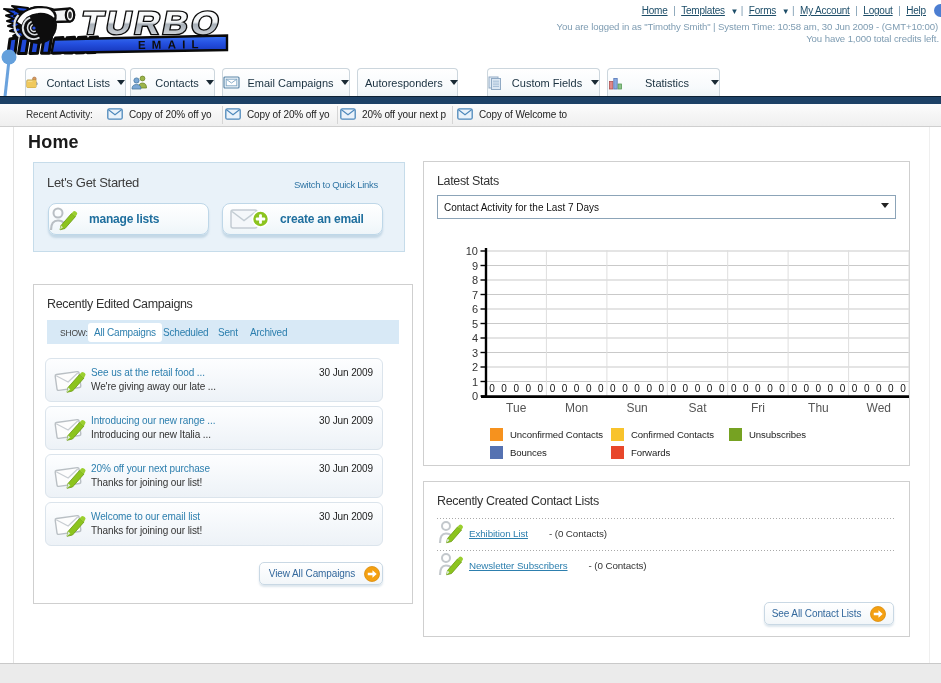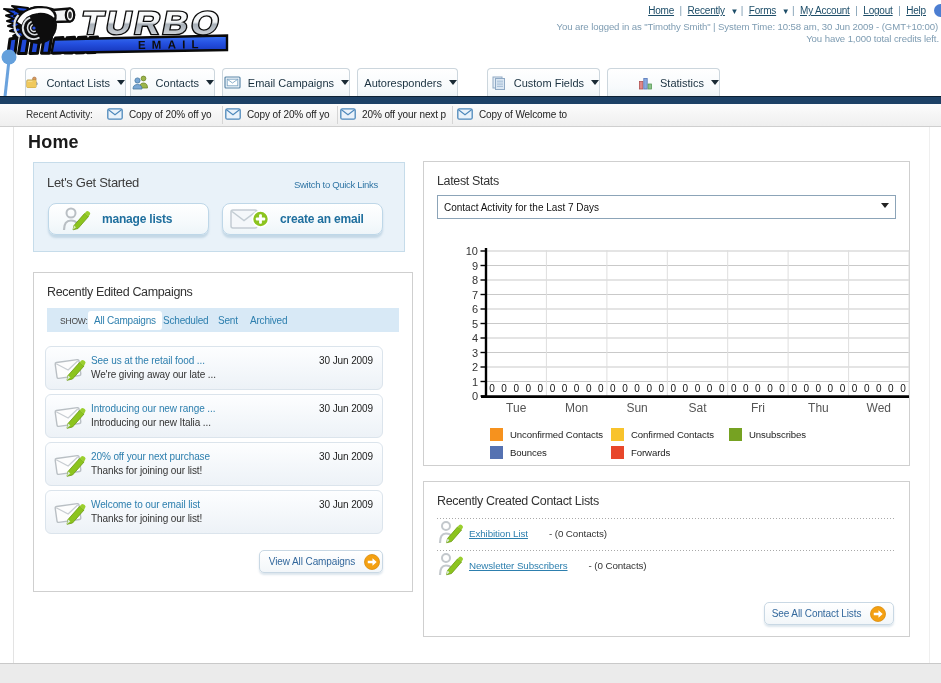--- a/index.html
+++ b/index.html
@@ -7,21 +7,21 @@
 body{position:relative;font-family:"Liberation Sans",sans-serif;font-size:11px;color:#222}
 .abs{position:absolute}
 a{text-decoration:underline}
 .toplinks{top:5px;right:12px;font-size:10px;letter-spacing:-.2px;color:#7a9ab0;white-space:nowrap}
 .toplinks a{color:#1d4d68;margin:0 3px}
 .toplinks .arr{font-size:8px;color:#1d4d68;text-decoration:none;display:inline-block}
 .sysline{top:21px;right:3px;font-size:9.6px;letter-spacing:-.1px;color:#7e9cb2}
 .sysline2{top:32.5px;right:2px;font-size:9.6px;letter-spacing:-.1px;color:#7e9cb2}
 .bluedot{left:934px;top:4px;width:13px;height:13px;border-radius:50%;background:#4c7ed2}
 
-.tab{position:absolute;top:68px;height:28px;background:linear-gradient(#ffffff,#f7fafc 70%,#eef4f8);border:1px solid #ccd6dd;border-bottom:none;border-radius:4px 4px 0 0;display:flex;align-items:center;justify-content:flex-end;font-size:11px;color:#19303f;white-space:nowrap}
+.tab{position:absolute;top:68px;height:28px;background:linear-gradient(#ffffff,#f7fafc 70%,#eef4f8);border:1px solid #ccd6dd;border-bottom:none;border-radius:4px 4px 0 0;display:flex;align-items:center;justify-content:space-between;font-size:11px;color:#19303f;white-space:nowrap}
 .tab .dn{margin-left:7px;width:0;height:0;border-left:4px solid transparent;border-right:4px solid transparent;border-top:5px solid #1a2a35}
 .tab svg{margin-right:7px}
 .navybar{left:0;top:96px;width:941px;height:8px;background:#1d4166;border-top:1px solid #0c2033}
 .ractivity{left:0;top:104px;width:941px;height:23px;background:linear-gradient(#fcfcfc,#efefef);border-bottom:1px solid #cfcfcf}
 .ritem{position:absolute;top:4px;display:flex;align-items:center;font-size:10px;letter-spacing:-.1px;color:#222;white-space:nowrap}
 .ritem svg{margin-right:6px}
 .rsep{position:absolute;top:2px;height:18px;width:1px;background:#d5d5d5}
 
 .leftedge{left:13px;top:127px;width:1px;height:536px;background:#e3e3e3}
 .rightedge{left:929px;top:127px;width:1px;height:536px;background:#efefef}
@@ -55,21 +55,21 @@
 
 .dotline{position:absolute;left:13px;right:13px;height:1px;background-image:repeating-linear-gradient(to right,#a9a9a9 0 1px,transparent 1px 3px)}
 .citem{position:absolute;left:14px;display:flex;align-items:center;font-size:9.8px;letter-spacing:-.1px;white-space:nowrap}
 .citem a{color:#2d7fae;text-decoration:underline}
 .citem .rest{color:#333;margin-left:21px}
 .citem svg{margin-right:5px}
 </style>
 </head>
 <body>
 
-<div class="abs toplinks"><a href="#">Home</a> | <a href="#">Recently</a> <span class="arr">▼</span> | <a href="#">Forms</a> <span class="arr">▼</span> | <a href="#">My Account</a> | <a href="#">Logout</a> | <a href="#">Help</a></div>
+<div class="abs toplinks"><a href="#">Home</a> | <a href="#">Templates</a> <span class="arr">▼</span> | <a href="#">Forms</a> <span class="arr">▼</span> | <a href="#">My Account</a> | <a href="#">Logout</a> | <a href="#">Help</a></div>
 <div class="abs bluedot"></div>
 <div class="abs sysline">You are logged in as "Timothy Smith" | System Time: 10:58 am, 30 Jun 2009 - (GMT+10:00)</div>
 <div class="abs sysline2">You have 1,000 total credits left.</div>
 
 <div class="abs" style="left:2px;top:2px"><svg width="236" height="54" viewBox="0 0 236 54">
 <defs>
 <linearGradient id="chrome" x1="0" y1="0" x2="0" y2="1">
 <stop offset="0" stop-color="#ffffff"></stop>
           <stop offset=".48" stop-color="#f2f4f5"></stop>
           <stop offset=".54" stop-color="#a8b0b8"></stop>
@@ -185,37 +185,37 @@
 </div>
 
 <div class="abs leftedge"></div>
 <div class="abs rightedge"></div>
 <div class="abs footer"></div>
 <h1 class="home">Home</h1>
 
 <div class="abs lgs">
  <div class="title">Let's Get Started</div>
  <div class="switch">Switch to Quick Links</div>
- <div class="bigbtn" style="left:14px;top:40px;width:161px;height:32px;padding-left:13px"><svg width="30" height="27" viewBox="0 0 30 27">
+ <div class="bigbtn" style="left:14px;top:40px;width:161px;height:32px;"><svg width="30" height="27" viewBox="0 0 30 27">
         <circle cx="9" cy="7" r="4.5" fill="none" stroke="#b9bfc4" stroke-width="2"></circle>
         <path d="M2 24 Q2 14.5 9 14.5 Q13 14.5 15 17" fill="none" stroke="#b9bfc4" stroke-width="2.2"></path>
         <path d="M12 19.5 L22.5 7.5 L26.5 10.5 L16 22.5 L11 23.8 Z" fill="#8cc41e" stroke="#6a990f" stroke-width=".8"></path>
         <path d="M22.5 7.5 L24.2 5.6 Q25.3 4.5 26.7 5.6 L27.6 6.3 Q28.9 7.4 27.8 8.7 L26.5 10.5 Z" fill="#9bcf2f"></path>
         <path d="M11 23.8 L12 19.5 L14 21.2 Z" fill="#d7e6b5"></path>
       </svg>manage lists</div>
  <div class="bigbtn" style="left:188px;top:40px;width:161px;height:32px;padding-left:7px"><svg width="40" height="24" viewBox="0 0 40 24">
         <rect x="1" y="3" width="26" height="18" fill="#f4f7fa" stroke="#c3ccd3" stroke-width="1.5" rx="2"></rect>
         <path d="M2 4.5 L14 13.5 L26 4.5" fill="none" stroke="#c3ccd3" stroke-width="1.5"></path>
         <circle cx="30.5" cy="12" r="8" fill="#8cc41e" stroke="#fff" stroke-width="1.6"></circle>
         <rect x="25.8" y="10.6" width="9.4" height="2.8" fill="#fff" rx="1"></rect>
         <rect x="29.1" y="7.3" width="2.8" height="9.4" fill="#fff" rx="1"></rect>
       </svg>create an email</div>
 </div>
 
-<div class="abs panel" style="left:33px;top:272px;width:380px;height:320px">
+<div class="abs panel" style="left:33px;top:284px;width:380px;height:320px">
  <div class="ptitle">Recently Edited Campaigns</div>
  <div class="showbar">
       <span class="lbl">SHOW:</span>
       <span class="pill">All Campaigns</span>
       <a href="#" style="left:116px">Scheduled</a>
       <a href="#" style="left:171px">Sent</a>
       <a href="#" style="left:203px">Archived</a>
     </div>
  <div class="crow" style="top:73px">
       <svg width="34" height="30" viewBox="0 0 34 30">

